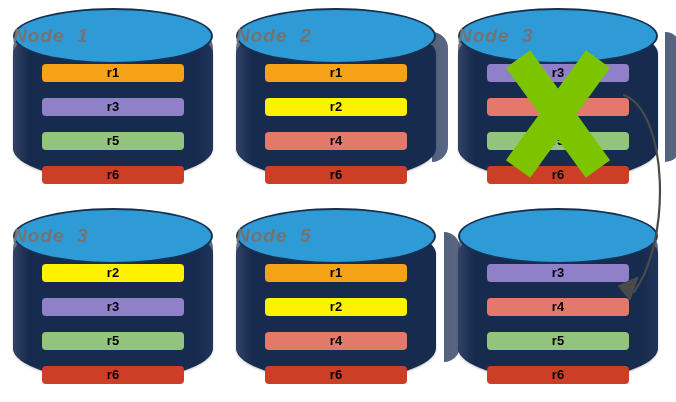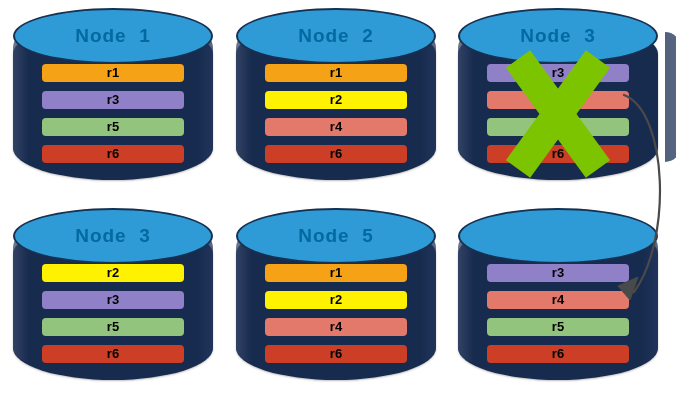--- a/index.html
+++ b/index.html
@@ -63,39 +63,39 @@
     box-sizing: border-box;
     border-radius: 100px / 28px;
   }
   .node-title {
     position: absolute;
     left: 0;
     top: 0;
     width: 200px;
     height: 56px;
     line-height: 56px;
-    text-align: center;
-    color: #0369a1;
+    color: #737373;
     font-size: 19px;
     font-weight: bold;
     letter-spacing: 1px;
     white-space: pre;
+    font-style: italic;
   }
 
   
   .bars {
     position: absolute;
     left: 29px;
     top: 56px;
     width: 142px;
   }
   .bar {
     position: relative;
     height: 18px;
-    margin-bottom: 9px;
+    margin-bottom: 16px;
     border-radius: 4px;
     text-align: center;
     line-height: 18px;
     font-size: 13px;
     font-weight: bold;
     color: #000000;
   }
 
   
   .x-mark {
@@ -140,21 +140,21 @@
         <div class="cyl-shade-r"></div>
         <div class="cyl-top"></div>
         <div class="node-title">Node  1</div>
         <div class="bars">
           <div class="bar" style="background: rgb(245, 162, 23);">r1</div>
           <div class="bar" style="background: rgb(144, 128, 200);">r3</div>
           <div class="bar" style="background: rgb(147, 196, 125);">r5</div>
           <div class="bar" style="background: rgb(204, 63, 38);">r6</div>
         </div>
       </div>
-      <div class="node" style="left: 236px; top: 8px;">
+      <div class="node" style="left: 236px; top: 8px; padding-left: 12px;">
         <div class="cyl-body"></div>
         <div class="cyl-shade-l"></div>
         <div class="cyl-shade-r"></div>
         <div class="cyl-top"></div>
         <div class="node-title">Node  2</div>
         <div class="bars">
           <div class="bar" style="background: rgb(245, 162, 23);">r1</div>
           <div class="bar" style="background: rgb(255, 242, 0);">r2</div>
           <div class="bar" style="background: rgb(226, 121, 106);">r4</div>
           <div class="bar" style="background: rgb(204, 63, 38);">r6</div>
@@ -183,21 +183,21 @@
         <div class="cyl-shade-r"></div>
         <div class="cyl-top"></div>
         <div class="node-title">Node  3</div>
         <div class="bars">
           <div class="bar" style="background: rgb(255, 242, 0);">r2</div>
           <div class="bar" style="background: rgb(144, 128, 200);">r3</div>
           <div class="bar" style="background: rgb(147, 196, 125);">r5</div>
           <div class="bar" style="background: rgb(204, 63, 38);">r6</div>
         </div>
       </div>
-      <div class="node" style="left: 236px; top: 208px;">
+      <div class="node" style="left: 236px; top: 208px; padding-left: 24px;">
         <div class="cyl-body"></div>
         <div class="cyl-shade-l"></div>
         <div class="cyl-shade-r"></div>
         <div class="cyl-top"></div>
         <div class="node-title">Node  5</div>
         <div class="bars">
           <div class="bar" style="background: rgb(245, 162, 23);">r1</div>
           <div class="bar" style="background: rgb(255, 242, 0);">r2</div>
           <div class="bar" style="background: rgb(226, 121, 106);">r4</div>
           <div class="bar" style="background: rgb(204, 63, 38);">r6</div>

